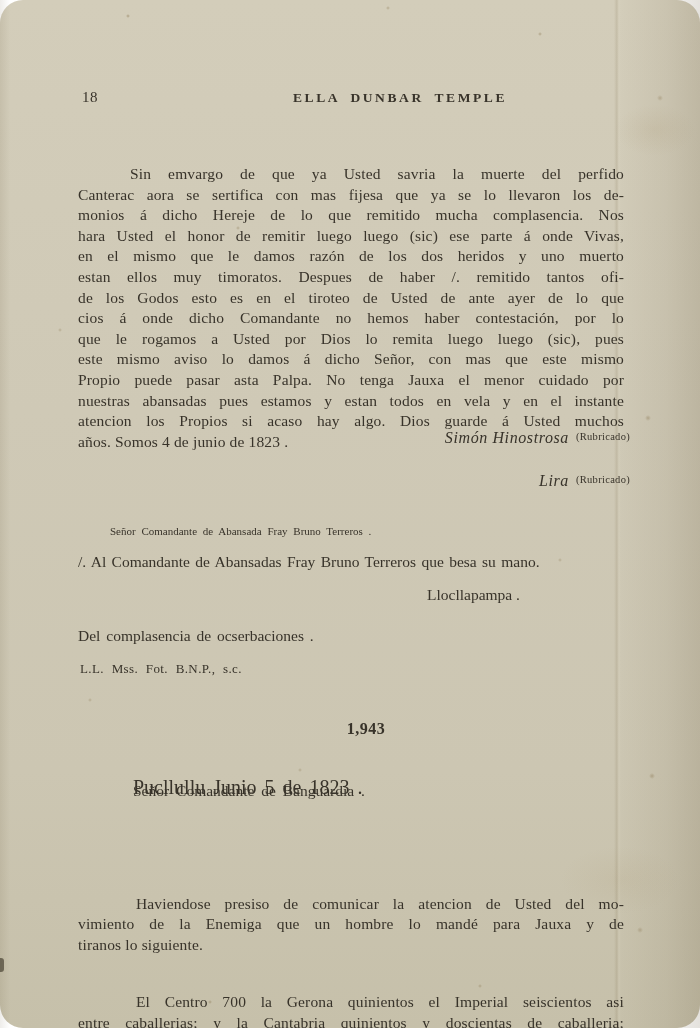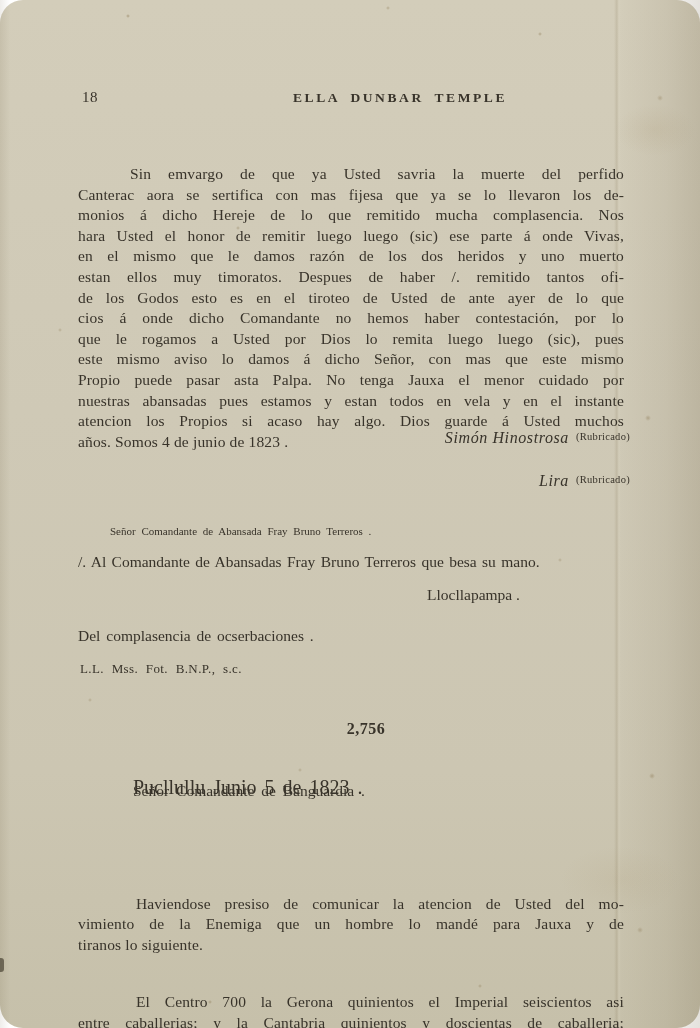--- a/index.html
+++ b/index.html
@@ -109,21 +109,21 @@
   <div class="abs sig sig2">
     <span class="name">Lira</span><span class="note">(Rubricado)</span>
   </div>
 
   <div class="abs addressee">Señor Comandante de Abansada Fray Bruno Terreros .</div>
   <div class="abs endorsement">/. Al Comandante de Abansadas Fray Bruno Terreros que besa su mano.</div>
   <div class="abs place">Llocllapampa .</div>
   <div class="abs provenance">Del complasencia de ocserbaciones .</div>
   <div class="abs citation">L.L. Mss. Fot. B.N.P., s.c.</div>
 
-  <div class="abs entry-number">2,756</div>
+  <div class="abs entry-number">1,943</div>
   <div class="abs salutation">Señor Comandante de Banguardia .</div>
   <div class="abs dateline">Pucllullu Junio 5 de 1823 .</div>
 
   <div class="abs body-col doc2">
     <div class="ln indent">Haviendose presiso de comunicar la atencion de Usted del mo-</div>
     <div class="ln">vimiento de la Enemiga que un hombre lo mandé para Jauxa y de</div>
     <div class="ln last">tiranos lo siguiente.</div>
     <div class="ln indent">El Centro 700 la Gerona quinientos el Imperial seiscientos asi</div>
     <div class="ln">entre caballerias; y la Cantabria quinientos y doscientas de caballeria;</div>
   </div>

